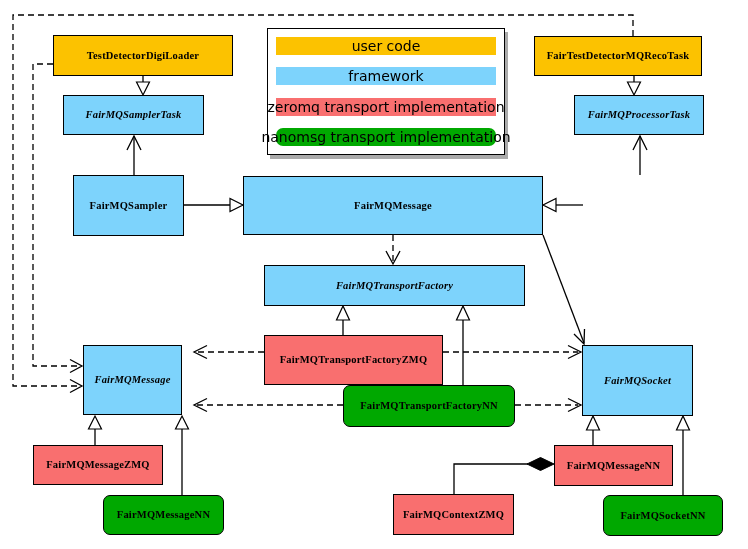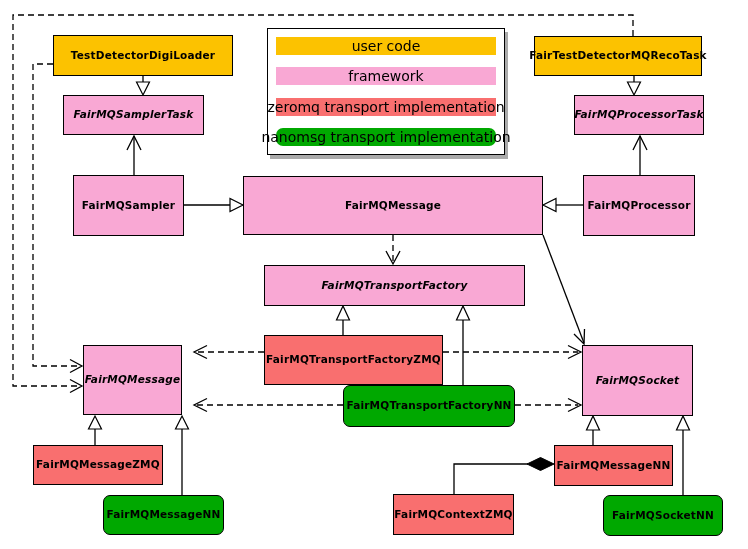--- a/index.html
+++ b/index.html
@@ -16,24 +16,25 @@
     box-sizing:border-box;
     border:1px solid #000;
     display:flex;align-items:center;justify-content:center;
     text-align:center;
     font-weight:bold;
     font-size:10.5px;
     letter-spacing:0.2px;
     color:#000;
     line-height:1.1;
     white-space:nowrap;
+    font-family:Liberation Serif, serif;
   }
   .abstract{font-style:italic;}
   .c-user{background:#FCC200;}
-  .c-fw{background:#f9a8d4;}
+  .c-fw{background:#7dd3fc;}
   .c-zmq{background:#F96F6F;}
   .c-nn{background:#00A800;border-radius:7px;}
   #legend{
     position:absolute;left:267px;top:28px;width:238px;height:127px;
     box-sizing:border-box;
     background:#fff;border:1px solid #000;
     box-shadow:3px 4px 0 #aaa;
     display:flex;flex-direction:column;justify-content:space-between;
     padding:8px;
   }
@@ -168,21 +169,20 @@
   <div class="node c-user" style="left:534px;top:36px;width:168px;height:40px">FairTestDetectorMQRecoTask</div>
 
   <div class="node c-fw abstract" style="left:63px;top:95px;width:141px;height:40px">FairMQSamplerTask</div>
 
   <div class="node c-fw abstract" style="left:574px;top:95px;width:130px;height:40px">FairMQProcessorTask</div>
 
   <div class="node c-fw" style="left:73px;top:175px;width:111px;height:61px">FairMQSampler</div>
 
   <div class="node c-fw" style="left:243px;top:176px;width:300px;height:59px">FairMQMessage</div>
 
-  <div class="node c-fw" style="left:583px;top:175px;width:112px;height:61px">FairMQProcessor</div>
 
   <div class="node c-fw abstract" style="left:264px;top:265px;width:261px;height:41px">FairMQTransportFactory</div>
 
   <div class="node c-zmq" style="left:264px;top:335px;width:179px;height:50px">FairMQTransportFactoryZMQ</div>
 
   <div class="node c-nn" style="left:343px;top:385px;width:172px;height:42px">FairMQTransportFactoryNN</div>
 
   <div class="node c-fw abstract" style="left:83px;top:345px;width:99px;height:70px">FairMQMessage</div>
 
   <div class="node c-fw abstract" style="left:582px;top:345px;width:111px;height:71px">FairMQSocket</div>

